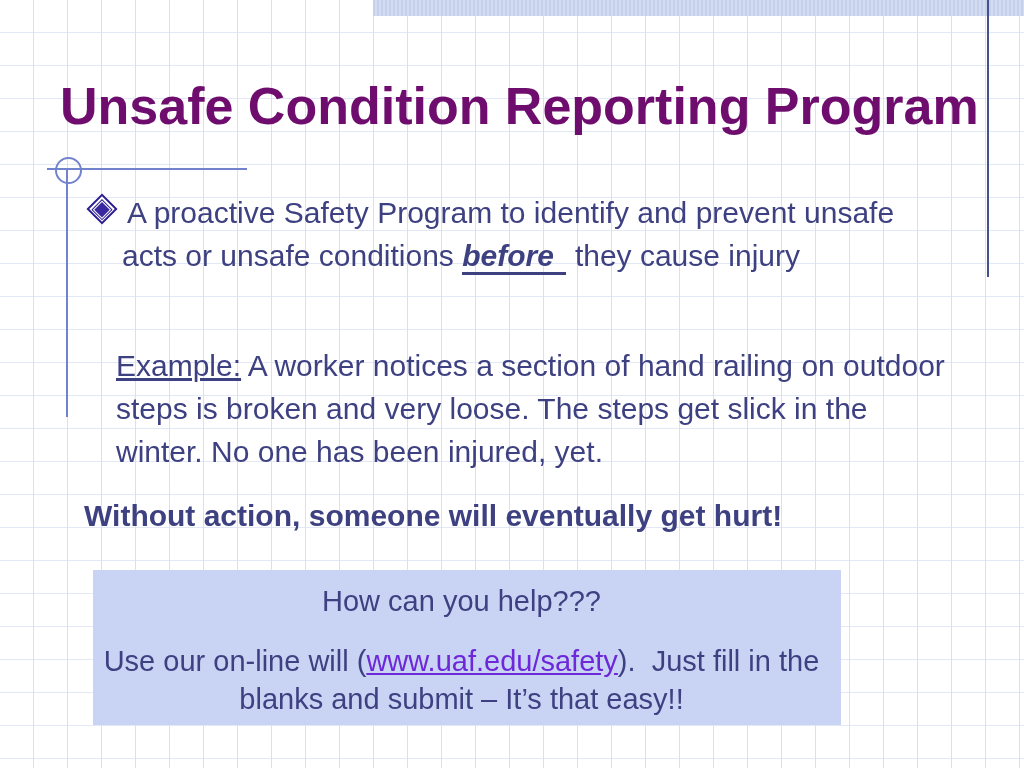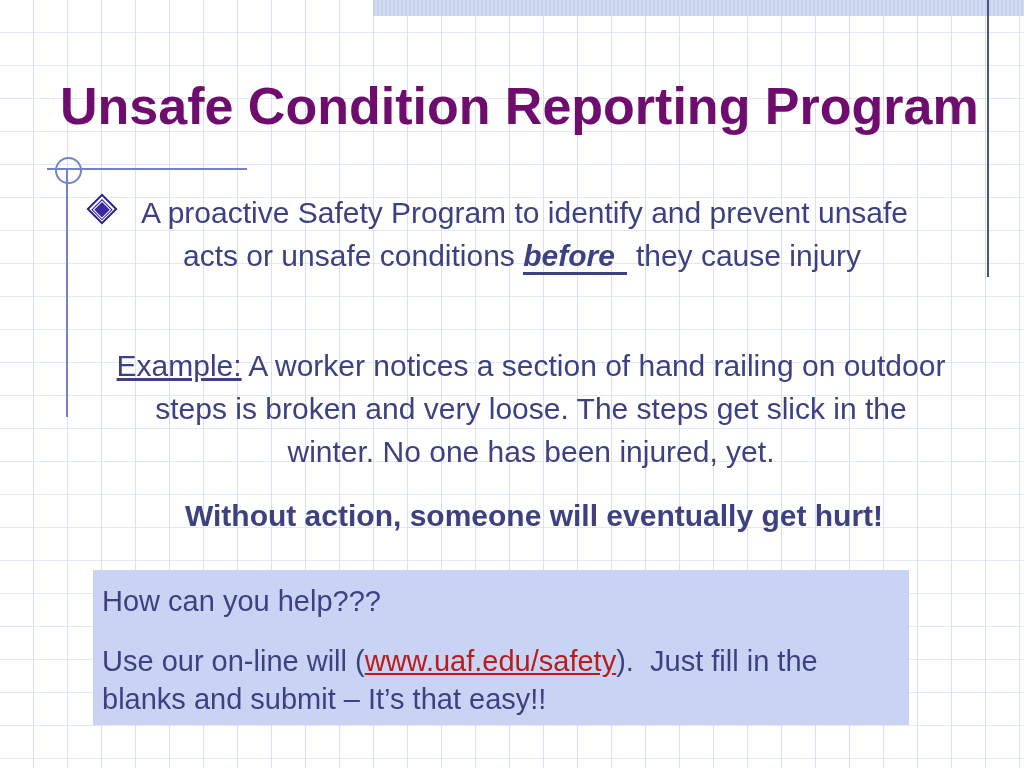--- a/index.html
+++ b/index.html
@@ -23,33 +23,33 @@
   }
   .compass-hline{position:absolute;left:47px;top:168px;width:200px;height:2px;background:#7283cd;}
   .compass-circle{position:absolute;left:55px;top:157px;width:23px;height:23px;border:2px solid #7283cd;border-radius:50%;background:transparent;}
   .left-rule{position:absolute;left:66px;top:170px;width:2px;height:247px;background:#7283cd;}
   .diamond{
     position:absolute;left:91px;top:198px;width:18px;height:18px;
     transform:rotate(45deg);background:#ffffff;border:2px solid #2c1d92;
     display:flex;align-items:center;justify-content:center;
   }
   .diamond-core{width:11px;height:11px;background:#3a28a0;box-shadow:0 0 0 1px #ffffff,0 0 0 2px #2c1d92;}
-  .body-text{color:#3e4181;font-size:30px;line-height:43px;margin:0;position:absolute;text-align:center;}
+  .body-text{color:#3e4181;font-size:30px;line-height:43px;margin:0;position:absolute;}
   .bullet-text{left:122px;top:191px;width:800px;text-indent:5px;}
   .emph{font-weight:bold;font-style:italic;border-bottom:3px solid #3e4181;padding-right:12px;margin-right:9px;}
   .example{left:116px;top:344px;width:830px;}
   .ex-label{text-decoration:underline;}
   .warning{left:84px;top:494px;width:900px;font-weight:bold;}
   .help-box{
-    position:absolute;left:93px;top:570px;width:816px;height:155px;
-    background:#c9d4f4;box-sizing:border-box;padding:12px 20px 12px 9px;
+    position:absolute;left:93px;top:570px;width:748px;height:155px;
+    background:#c9d4f4;box-sizing:border-box;padding:12px 20px 12px 9px;text-align:center;
   }
   .hb-heading{margin:0 0 22px 0;color:#3e4181;font-size:29px;line-height:38px;}
   .hb-body{margin:0;color:#3e4181;font-size:29px;line-height:38px;}
-  .hb-link{color:#b91c1c;text-decoration:underline;cursor:pointer;}
+  .hb-link{color:#6d28d9;text-decoration:underline;cursor:pointer;}
 </style>
 </head>
 <body>
 
 <div class="slide">
 
   <div class="top-strip"></div>
   <div class="right-rule"></div>
 
   <h1 class="title">Unsafe Condition Reporting Program</h1>

